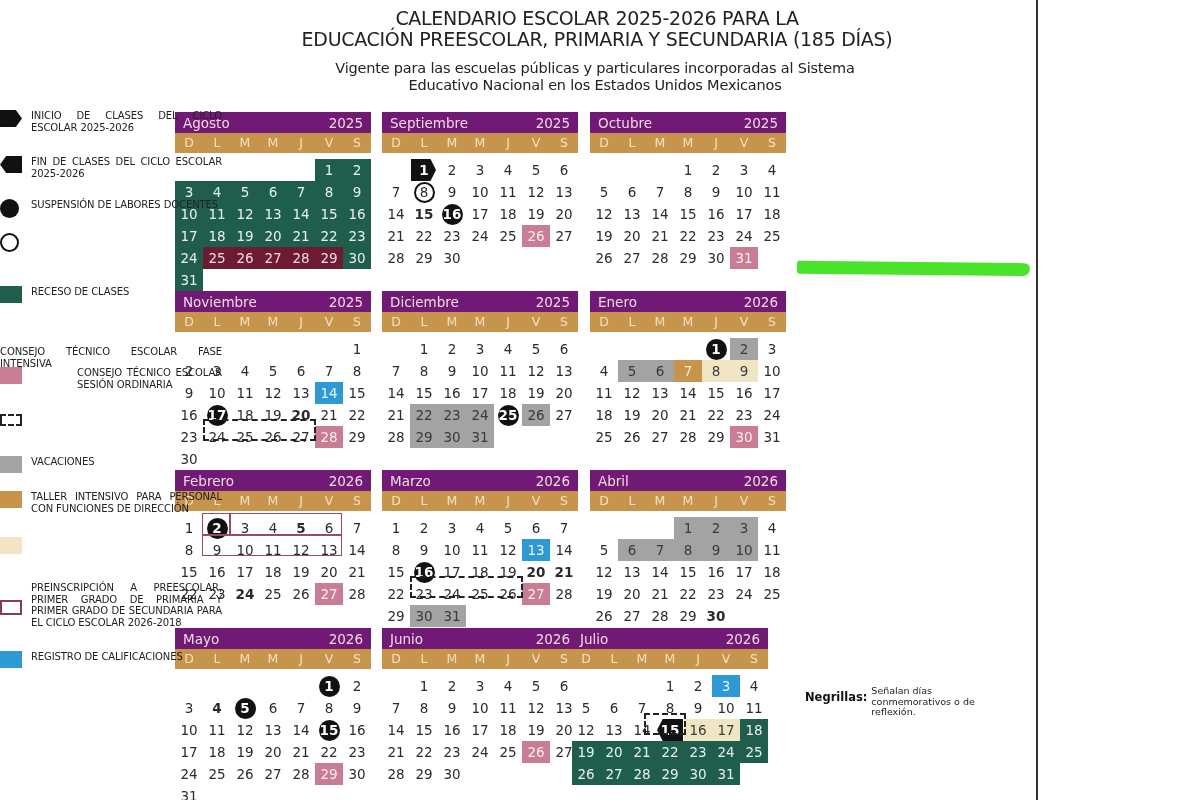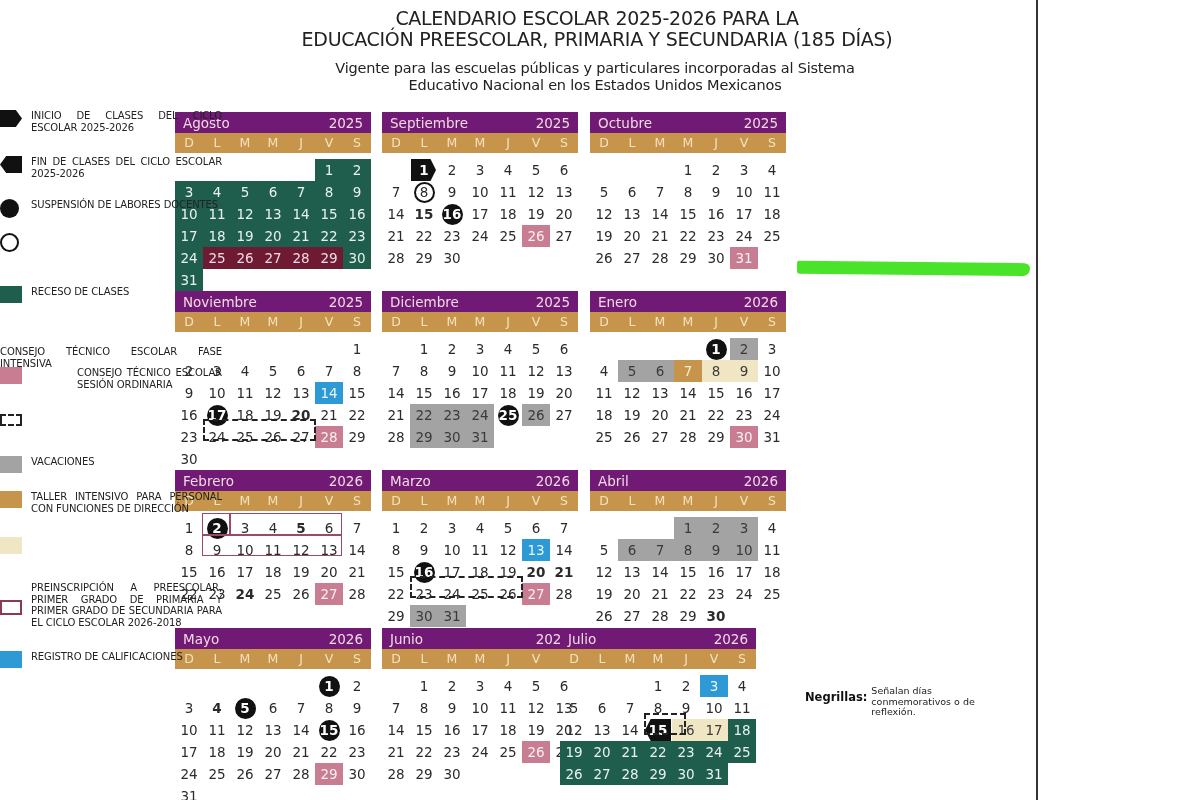--- a/index.html
+++ b/index.html
@@ -604,21 +604,21 @@
         <div class="cell "><span class="num">23</span></div>
         <div class="cell "><span class="num">24</span></div>
         <div class="cell "><span class="num">25</span></div>
         <div class="cell p"><span class="num">26</span></div>
         <div class="cell "><span class="num">27</span></div>
         <div class="cell "><span class="num">28</span></div>
         <div class="cell "><span class="num">29</span></div>
         <div class="cell "><span class="num">30</span></div>
       </div>
     </div>
-    <div class="month" style="left: 560px; top: 628px;">
+    <div class="month" style="left: 572px; top: 628px;">
       <div class="mhead">
         <span>Julio</span>
         <span>2026</span>
       </div>
       <div class="dow">
         <span>D</span>
         <span>L</span>
         <span>M</span>
         <span>M</span>
         <span>J</span>

